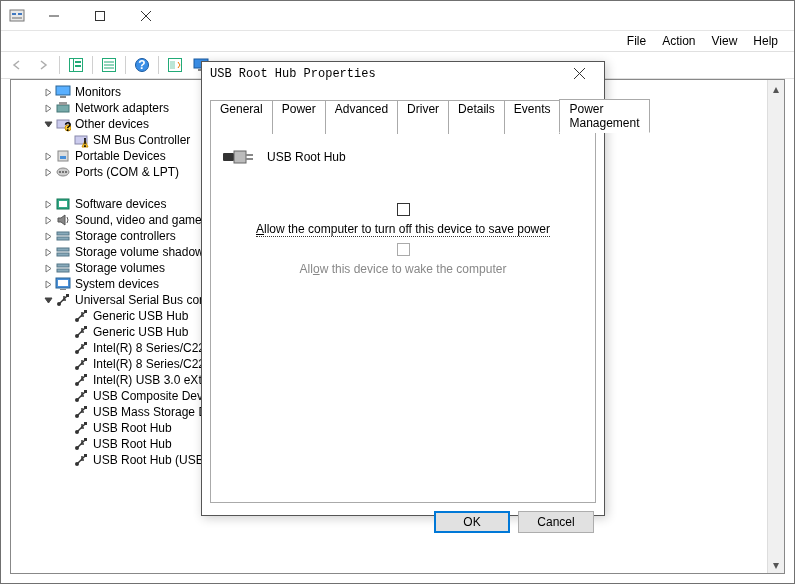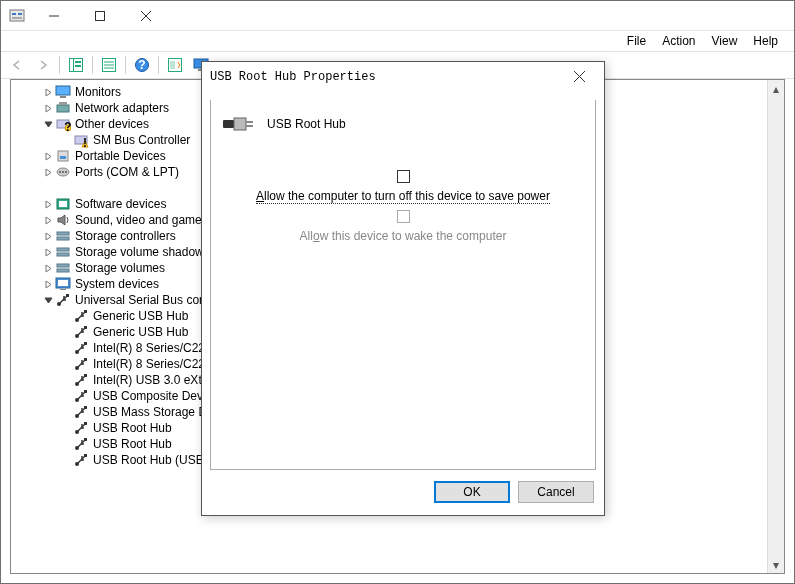--- a/index.html
+++ b/index.html
@@ -501,20 +501,29 @@
   <div class="dlg-titlebar">
     <span class="dlg-title">USB Root Hub Properties</span>
     <span class="dlg-close">
         <svg width="12" height="12">
           <line x1="0" y1="0" x2="11" y2="11" stroke="#333"></line>
           <line x1="11" y1="0" x2="0" y2="11" stroke="#333"></line>
         </svg>
       </span>
   </div>
   <div class="dlg-body">
+    <div class="tabstrip" id="tabstrip">
+        <div class="tab inactive">General</div>
+        <div class="tab inactive">Power</div>
+        <div class="tab inactive">Advanced</div>
+        <div class="tab inactive">Driver</div>
+        <div class="tab inactive">Details</div>
+        <div class="tab inactive">Events</div>
+        <div class="tab active">Power Management</div>
+      </div>
     <div class="tabpage">
       <div class="dev-row">
         <span class="usb-plug">
           <svg viewBox="0 0 32 20">
               <rect x="0" y="6" width="11" height="8" fill="#333" rx="1"></rect>
               <rect x="11" y="4" width="12" height="12" fill="#bbb" stroke="#666"></rect>
               <rect x="23" y="7" width="7" height="2" fill="#888"></rect>
               <rect x="23" y="11" width="7" height="2" fill="#888"></rect>
             </svg>
         </span>

